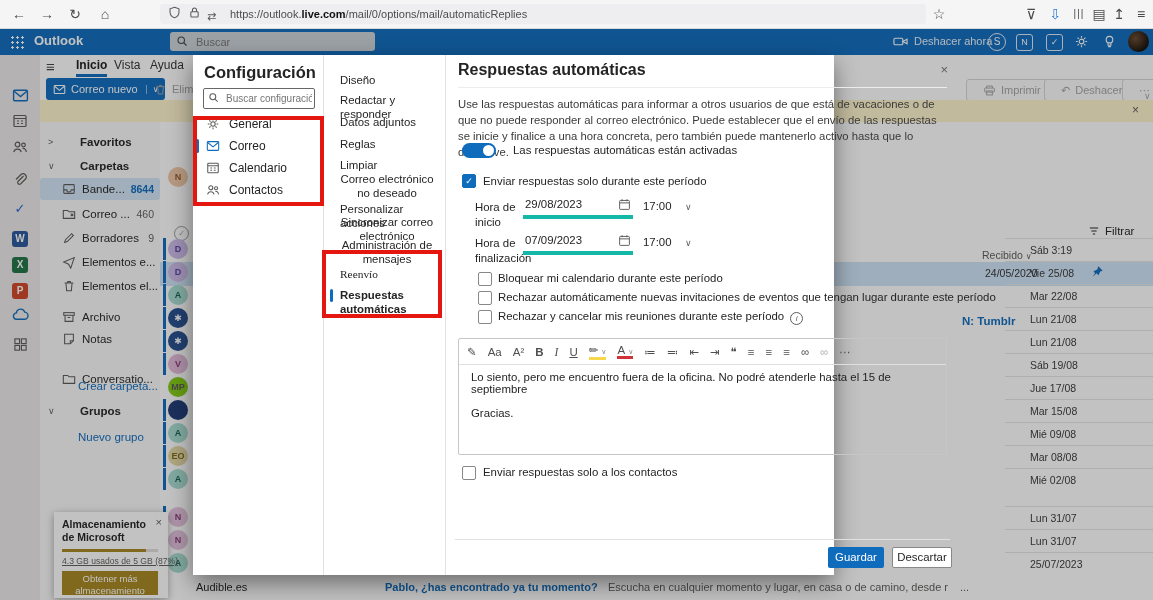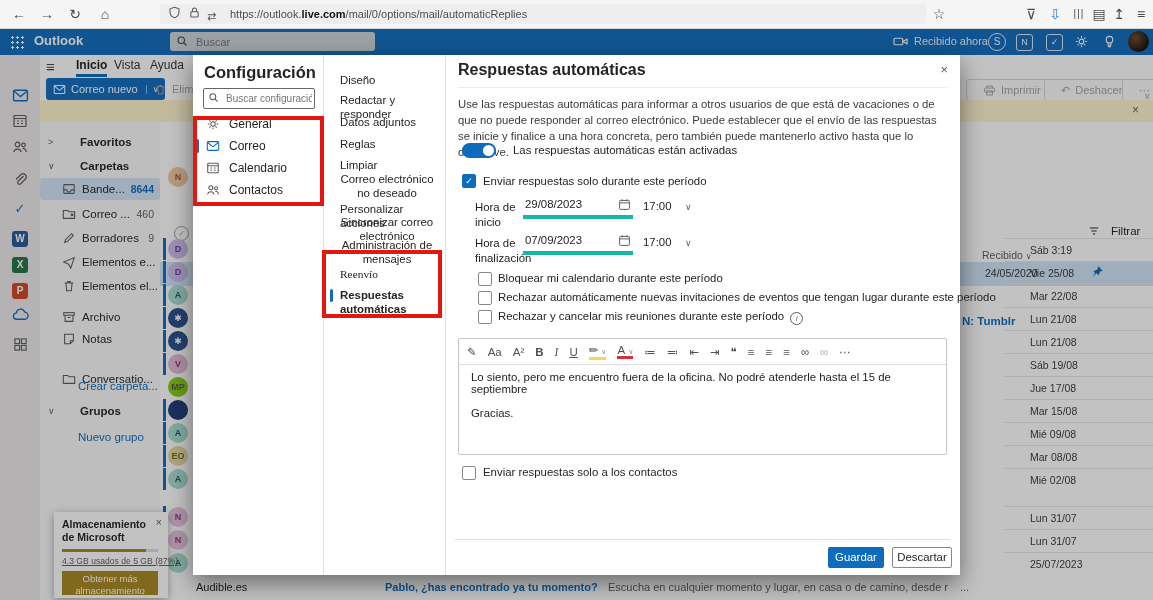--- a/index.html
+++ b/index.html
@@ -58,38 +58,38 @@
   #storage{position:absolute;left:54px;top:484px;width:114px;height:86px;background:#fff;box-shadow:0 2px 8px rgba(0,0,0,.35);z-index:2;padding:6px 8px;box-sizing:border-box;}
   #storage .t{font-size:10.5px;font-weight:bold;color:#242424;line-height:1.25;}
   #storage .x{position:absolute;right:6px;top:4px;color:#5f5d5b;font-size:11px;}
   #storage .track{margin-top:5px;width:96px;height:3px;background:#e1dfdd;}
   #storage .fill{height:3px;background:#a6861f;}
   #storage .usage{margin-top:4px;font-size:8.6px;color:#5f5d5b;text-decoration:underline;white-space:nowrap;}
   #storage .cta{margin-top:5px;width:96px;height:24px;background:#a6861f;color:#fff;font-size:9.5px;text-align:center;line-height:1.2;padding-top:2px;box-sizing:border-box;}
   
   #msglist{position:absolute;left:160px;top:94px;width:993px;height:478px;background:#fff;}
   #selall{position:absolute;left:14px;top:104px;width:13px;height:13px;border:1px solid #9a9a9a;border-radius:50%;color:#9a9a9a;font-size:8px;line-height:13px;text-align:center;}
-  #filterbtn{position:absolute;left:928px;top:103px;font-size:11.5px;color:#242424;display:flex;gap:11px;align-items:center;}
+  #filterbtn{position:absolute;left:928px;top:103px;font-size:11.5px;color:#242424;display:flex;gap:5px;align-items:center;}
   #recibido{position:absolute;left:822px;top:127px;font-size:10.5px;color:#5f5d5b;}
   #pinnedrow{position:absolute;left:0;top:140px;width:993px;height:24px;background:#cfe4f7;}
   #pinneddate{position:absolute;left:825px;top:145px;font-size:10.5px;color:#333;}
   #pinicon{position:absolute;left:930px;top:143px;}
   #peek{position:absolute;left:802px;top:193px;font-size:11.5px;color:#0f6cbd;font-weight:bold;white-space:nowrap;}
   .daterow{position:absolute;left:845px;width:185px;height:23px;border-top:1px solid #e6e6e6;}
   .daterow .d{position:absolute;left:25px;top:5px;font-size:10.5px;color:#3b3a39;white-space:nowrap;}
   .av{position:absolute;left:8px;width:20px;height:20px;border-radius:50%;font-size:9px;font-weight:bold;text-align:center;line-height:20px;}
   .unread{position:absolute;left:3px;width:3px;height:22px;background:#0f6cbd;}
   
   #bottomrow{position:absolute;left:160px;top:547px;width:993px;height:25px;background:#fff;}
   #bottomrow .sender{position:absolute;left:36px;top:6px;font-size:11px;color:#242424;}
   #bottomrow .subj{position:absolute;left:225px;top:6px;font-size:11px;color:#0f6cbd;font-weight:bold;white-space:nowrap;}
   #bottomrow .prev{position:absolute;left:448px;top:6px;width:340px;font-size:11px;color:#5f5d5b;white-space:nowrap;overflow:hidden;}
   #bottomrow .dots{position:absolute;left:800px;top:6px;font-size:11px;color:#5f5d5b;}
   
-  #dialog{position:absolute;left:193px;top:27px;width:767px;height:520px;background:#fff;z-index:10;box-shadow:0 8px 22px rgba(0,0,0,.45);}
+  #dialog{position:absolute;left:193px;top:27px;width:641px;height:520px;background:#fff;z-index:10;box-shadow:0 8px 22px rgba(0,0,0,.45);}
   #setnav{position:absolute;left:0;top:0;width:130px;height:520px;border-right:1px solid #e1e1e1;}
   #settitle{position:absolute;left:11px;top:8px;font-size:16.5px;font-weight:bold;color:#242424;}
   #setsearch{position:absolute;left:10px;top:33px;width:110px;height:19px;border:1px solid #696765;border-radius:2px;}
   #setsearch input{position:absolute;left:20px;top:1px;width:86px;height:15px;border:0;font-size:10px;color:#5f5d5b;font-family:inherit;outline:none;}
   #setsearch .sic{position:absolute;left:4px;top:3px;color:#5f5d5b;}
   .cat{position:absolute;left:0;width:130px;height:20px;display:flex;align-items:center;font-size:12px;color:#242424;}
   .cat .bar{position:absolute;left:3px;top:3px;width:3px;height:14px;background:#0f6cbd;border-radius:2px;display:none;}
   .cat.active .bar{display:block;}
   .cat .cic{margin-left:13px;width:16px;color:#5c5b59;display:flex;align-items:center;}
   .cat.active .cic{color:#0f6cbd;}
@@ -187,21 +187,21 @@
         </span>
       <input readonly="" placeholder="Buscar" style="">
     </div>
     <div class="hact" style="left:893px;display:flex;gap:6px;align-items:center">
       <span>
           <svg width="15" height="15" viewBox="0 0 16 16" fill="none" stroke="#fff" stroke-width="1.2">
             <rect x="1" y="4.5" width="9.5" height="7" rx="1.5"></rect>
             <path d="M10.5 8l4.5-2.5v5z"></path>
           </svg>
         </span>
-      <span>Recibido ahora</span>
+      <span>Deshacer ahora</span>
     </div>
     <div class="hcircle" style="left:988px">S</div>
     <div class="htile" style="left:1016px">N</div>
     <div class="htile" style="left:1046px">✓</div>
     <div class="hact" style="left:1074px;top:6px;height:16px">
         <svg width="15" height="15" viewBox="0 0 16 16" fill="none" stroke="#fff" stroke-width="1.2">
           <circle cx="8" cy="8" r="2.5"></circle>
           <path d="M8 2v2M8 12v2M2 8h2M12 8h2M3.8 3.8l1.4 1.4M10.8 10.8l1.4 1.4M12.2 3.8l-1.4 1.4M5.2 10.8l-1.4 1.4"></path>
         </svg>
       </div>

